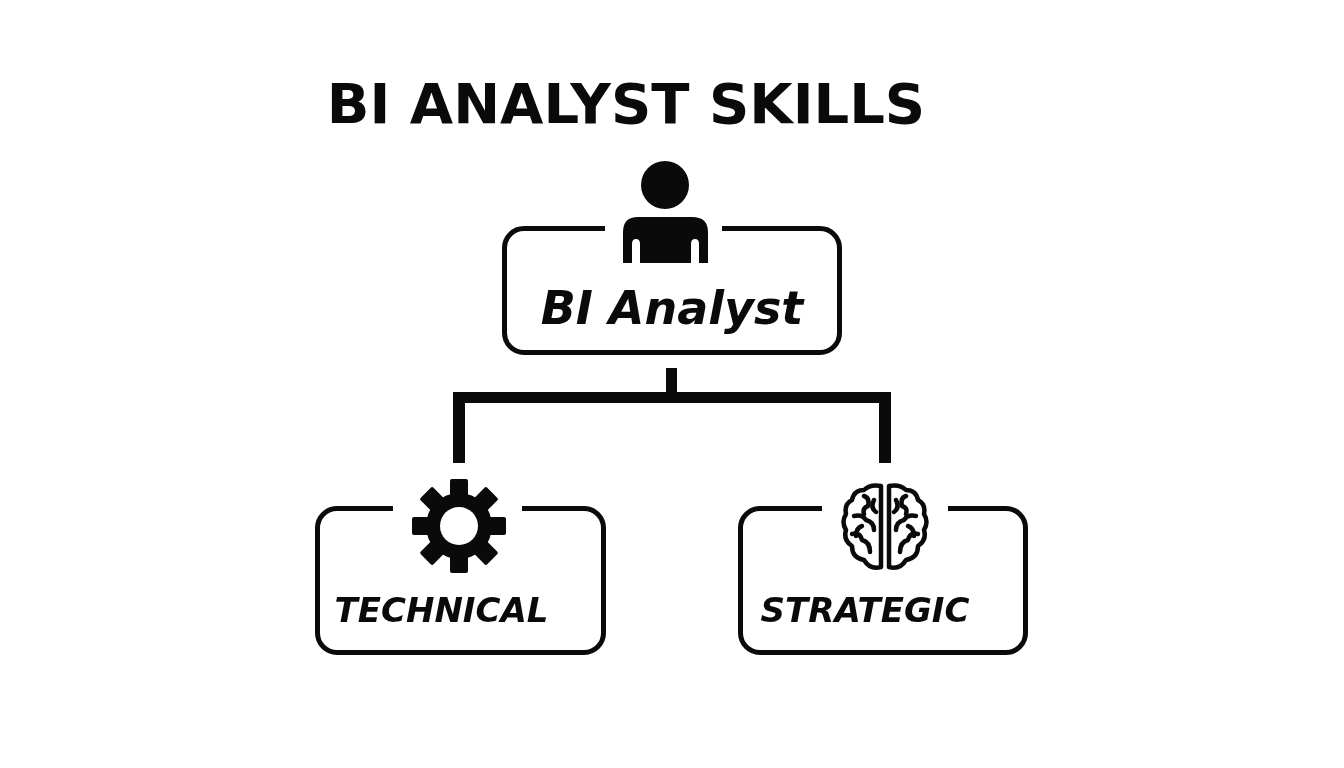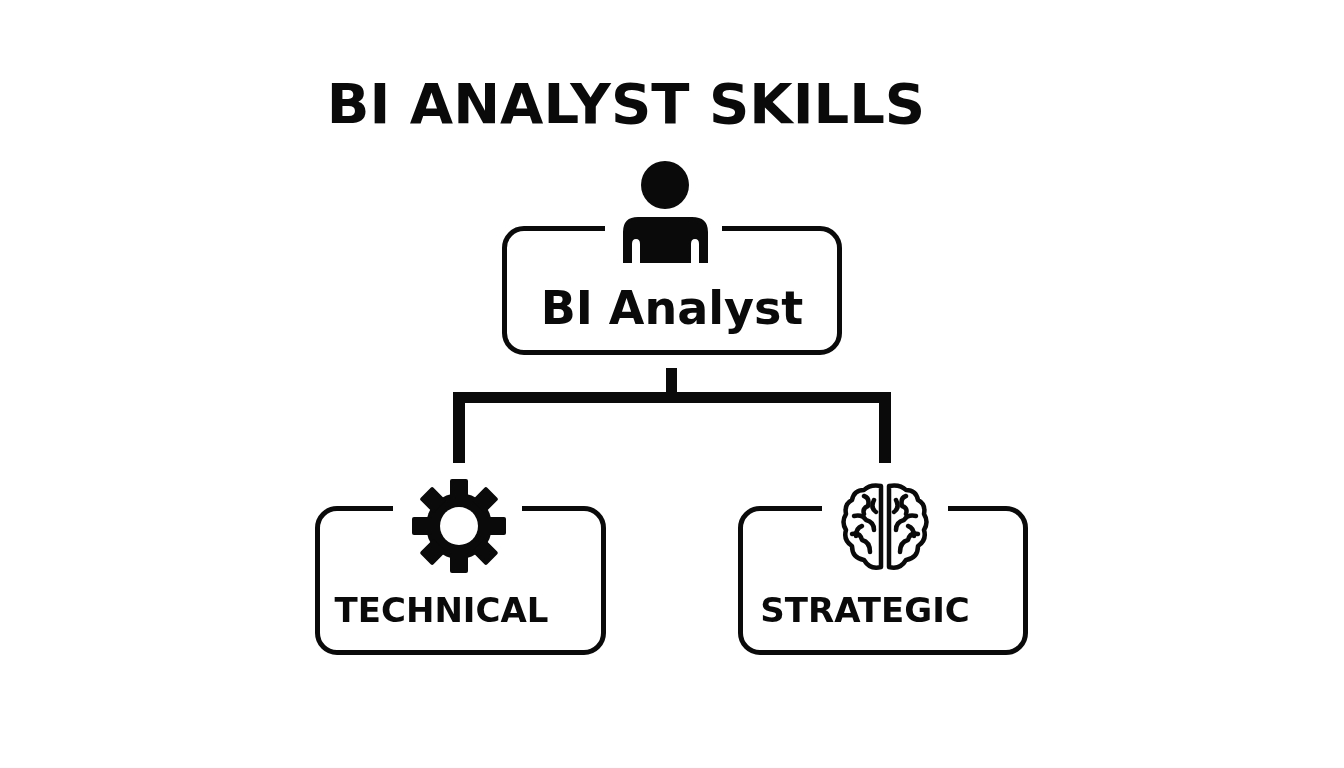--- a/index.html
+++ b/index.html
@@ -9,21 +9,21 @@
   }
   .abs { position:absolute; }
   .title {
     left:0; width:1252px; top:72px; text-align:center;
     font-size:56px; font-weight:bold; letter-spacing:0px; line-height:64px;
   }
   .box {
     border:5px solid #0a0a0a; border-radius:22px; box-sizing:border-box; background:#fff;
   }
   .gap { background:#fff; height:9px; }
-  .label { text-align:center; font-weight:bold; }
+  .label { text-align:center; font-weight:bold;font-style:italic; }
   .conn { background:#0a0a0a; }
 </style>
 </head>
 <body>
 
 <div class="abs title">BI ANALYST SKILLS</div>
 
 <div class="abs box" style="left:502px; top:226px; width:340px; height:129px;"></div>
 <div class="abs gap" style="left:605px; top:224px; width:117px;"></div>
 <svg class="abs" style="left:620px; top:158px;" width="92" height="108" viewBox="0 0 92 108">

